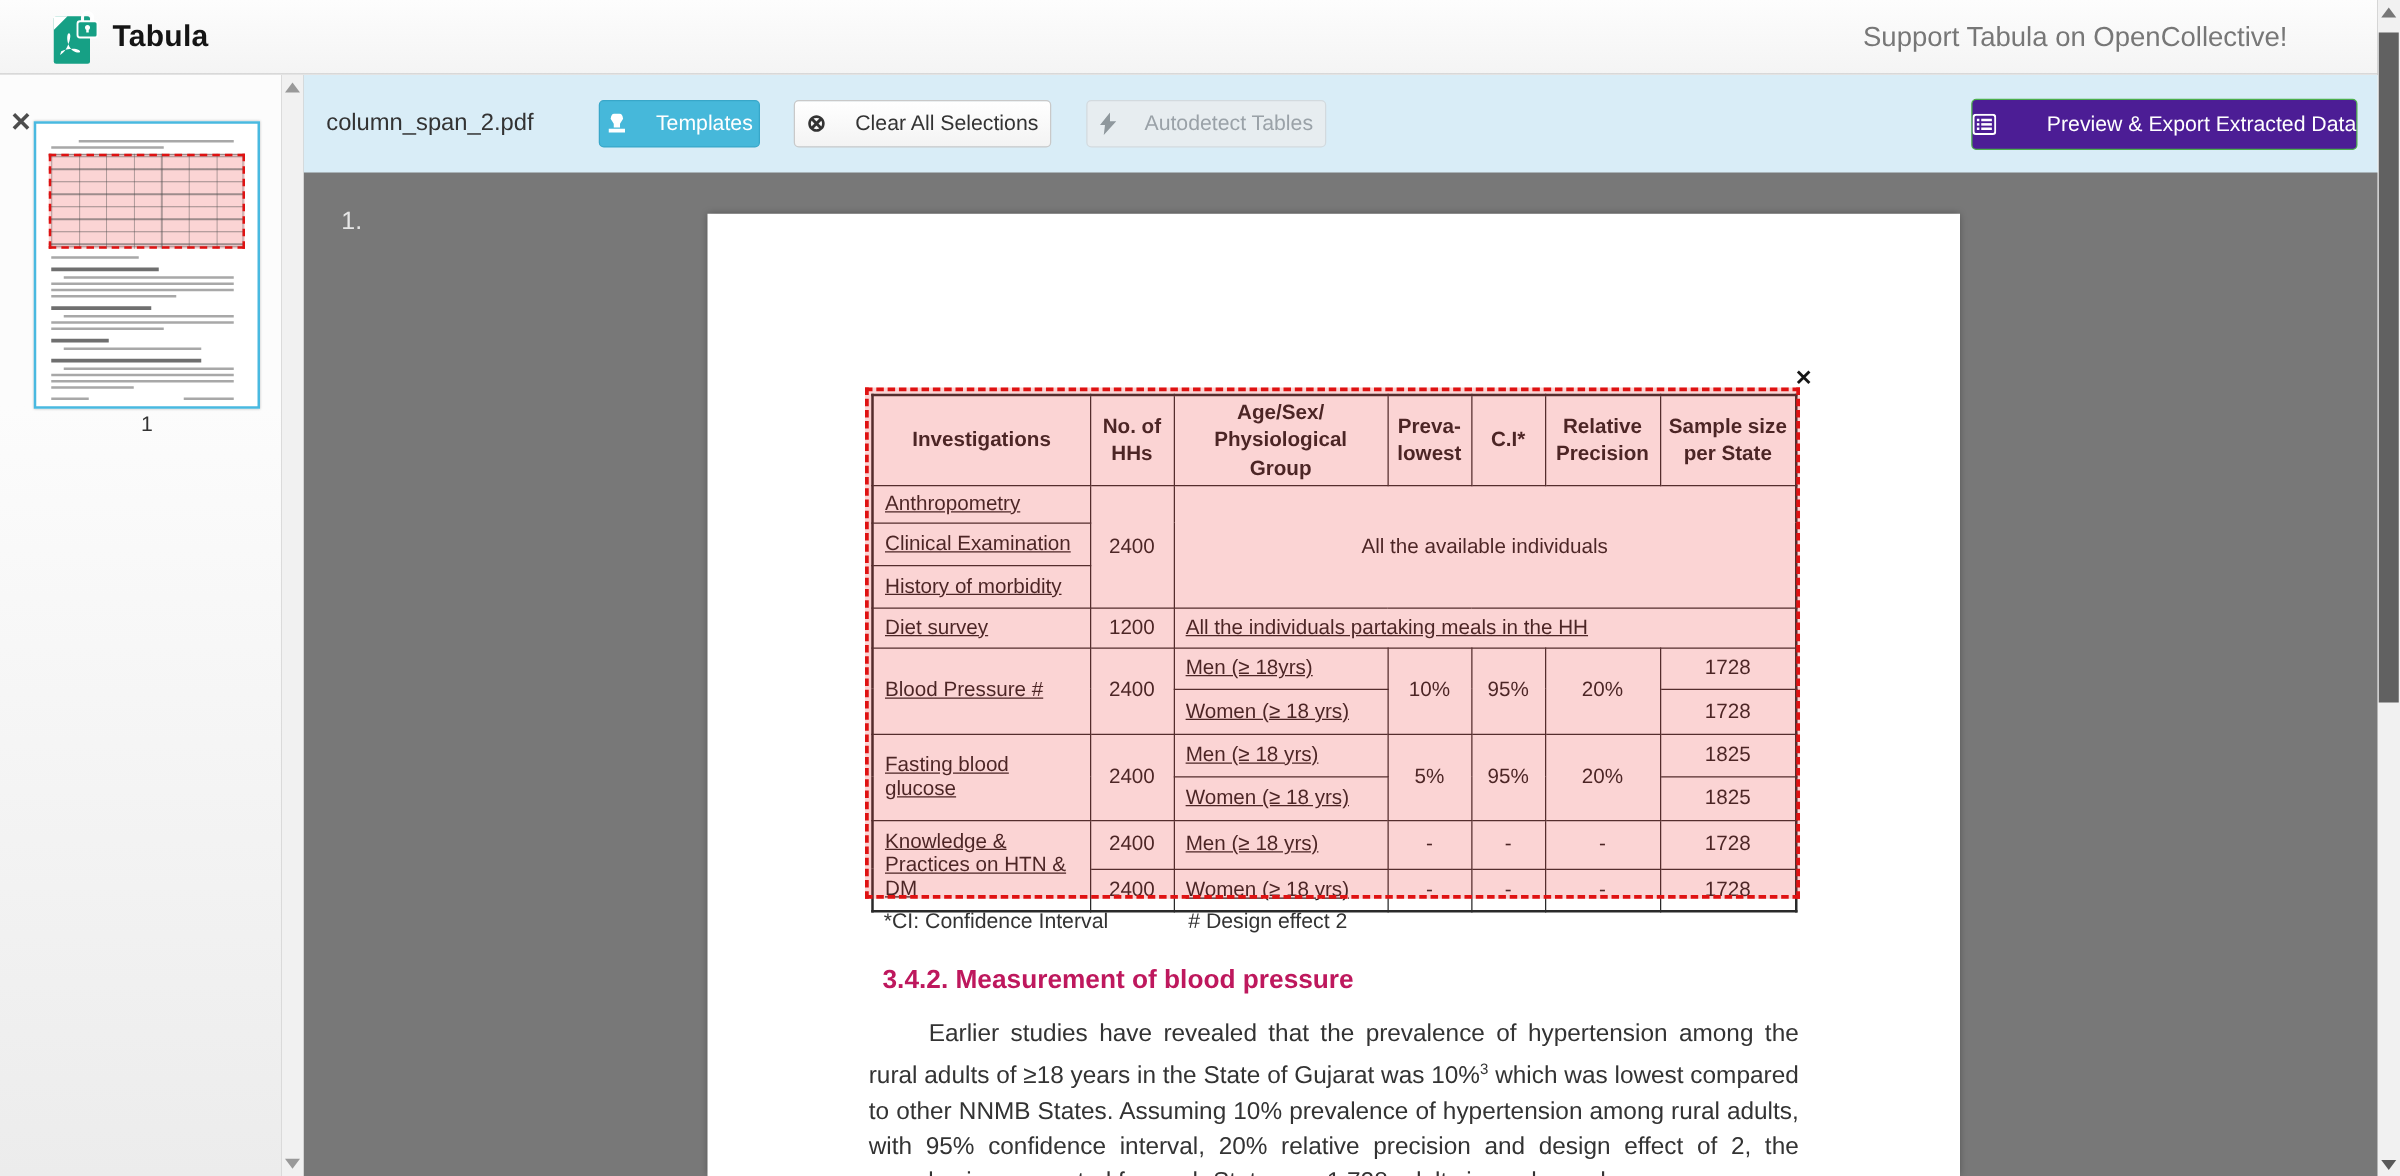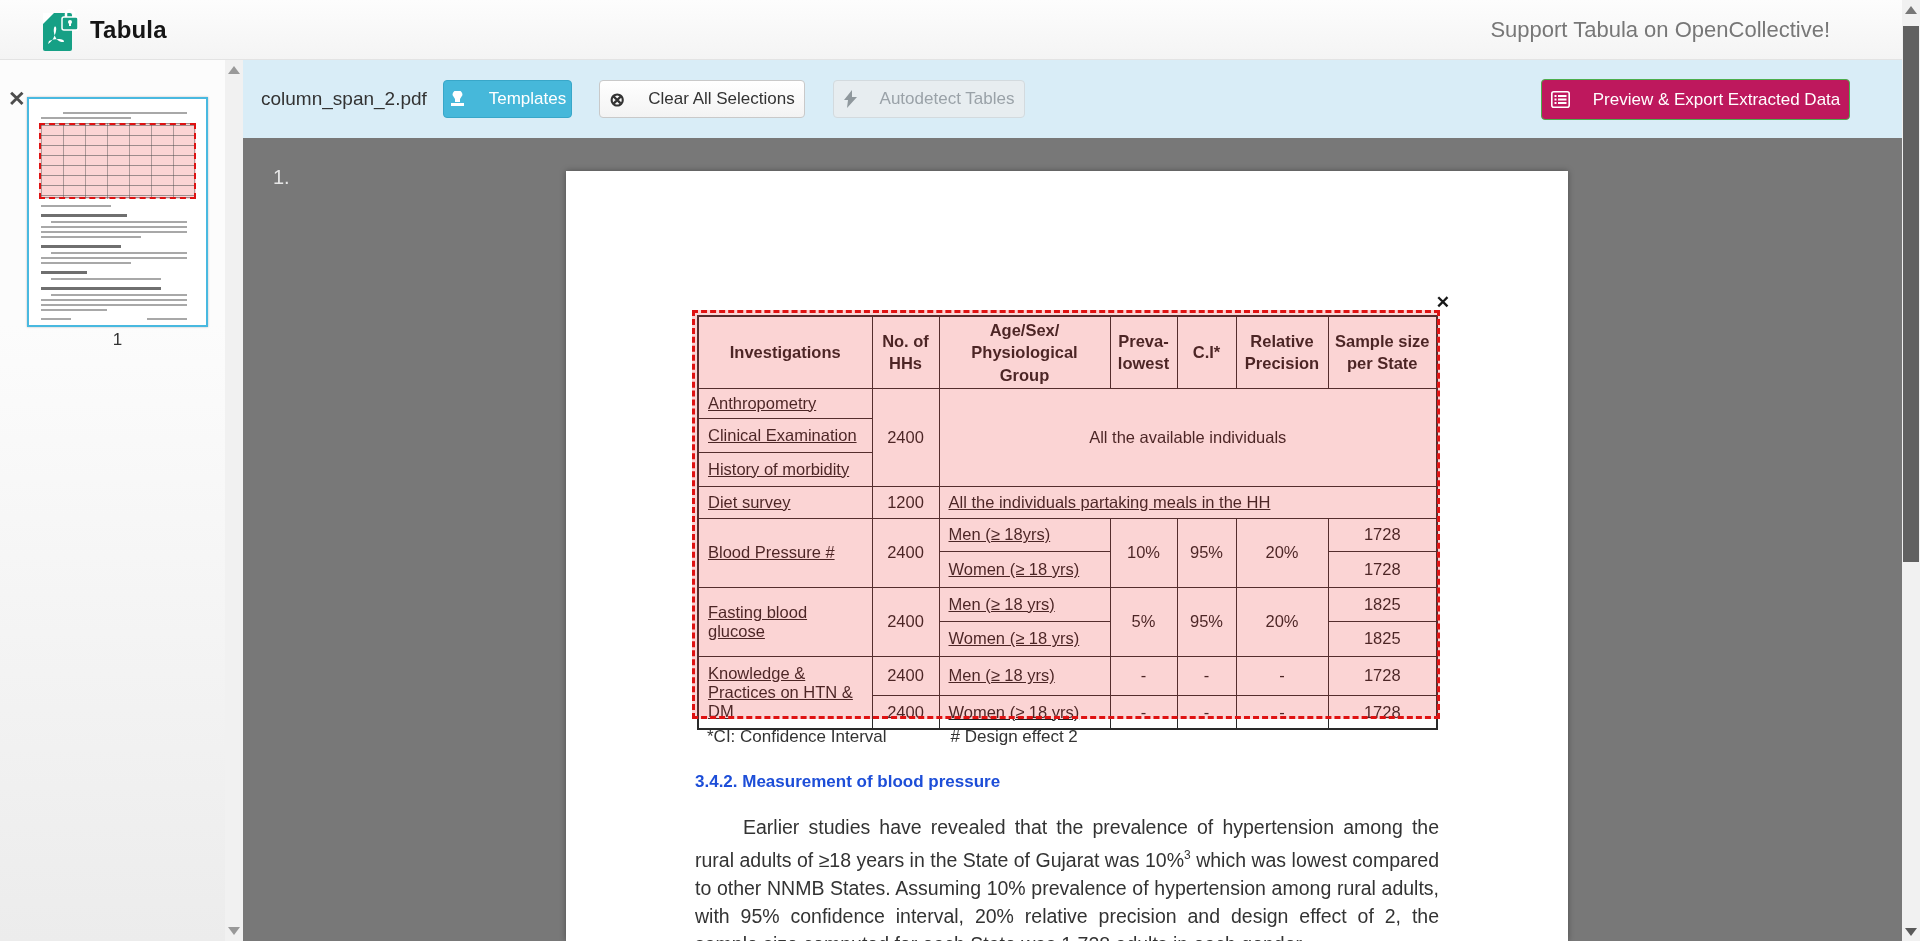--- a/index.html
+++ b/index.html
@@ -40,25 +40,25 @@
   .arrow-up, .arrow-down { position:absolute; left:3px; width:0; height:0; cursor:pointer; }
   .arrow-up { border-left:6px solid transparent; border-right:6px solid transparent; border-bottom:8px solid #999; }
   .arrow-down { border-left:6px solid transparent; border-right:6px solid transparent; border-top:8px solid #999; }
 
   
   .toolbar { position:absolute; top:60px; left:243px; width:1677px; height:78px;
              background:#d9edf7; z-index:20; }
   .filename { position:absolute; left:18px; top:0; height:78px; display:flex; align-items:center;
               font-size:19px; color:#333; }
   .btn { position:absolute; top:20px; height:38px; border-radius:4px; display:flex; align-items:center;
-         justify-content:center; gap:23px; font-size:17px; cursor:pointer; border:1px solid transparent; }
+         justify-content:center; gap:23px; font-size:17px; cursor:pointer; border:1px solid transparent;margin-left:36px; }
   .btn-templates { left:200px; width:129px; background:#46b8da; border-color:#38a7c9; color:#fff; }
   .btn-clear { left:356px; width:206px; background:linear-gradient(#fff,#f3f3f3); border-color:#c9c9c9; color:#333; }
   .btn-auto { left:590px; width:192px; background:#e7edf0; border-color:#d3dade; color:#9aa2a8; cursor:default; }
-  .btn-export { left:1298px; top:19px; width:309px; height:41px; background:#be185d; border-color:#4cae4c; color:#fff; }
+  .btn-export { left:1298px; top:19px; width:309px; height:41px; background:#4c1d95; border-color:#4cae4c; color:#fff;justify-content:space-between; }
   .glyph-clear { font-size:19px; line-height:1; font-weight:bold; }
 
   
   .canvas { position:absolute; top:138px; left:243px; width:1659px; height:803px; background:#787878; }
   .page-label { position:absolute; left:30px; top:28px; font-size:20px; color:#e6e6e6; }
   .pdf-page { position:absolute; left:323px; top:33px; width:1002px; height:770px; background:#fff;
               box-shadow:0 0 6px rgba(0,0,0,.35); cursor:crosshair; }
 
   .intro { position:absolute; left:129px; top:82px; width:744px; font-size:19px; line-height:26px;
            color:#3a3a3a; text-align:justify; text-indent:48px; }
@@ -72,21 +72,21 @@
   .c-center { text-align:center; }
   .pre { white-space:pre-line; }
 
   .selection { position:absolute; left:126px; top:139px; width:748px; height:409px;
                background:rgba(235,60,60,0.22); border:3px dashed #df1212; cursor:move; z-index:5; }
   .sel-close { position:absolute; right:-13px; top:-21px; font-size:17px; font-weight:bold;
                color:#161616; cursor:pointer; }
 
   .footnote { position:absolute; left:141px; top:556px; font-size:17px; color:#333; }
   .footnote span + span { margin-left:64px; }
-  .section-h { position:absolute; left:129px; top:601px; font-size:17px; font-weight:bold; color:#1d4ed8; }
+  .section-h { position:absolute; left:140px; top:601px; font-size:21px; font-weight:bold; color:#be185d; }
   .bodypara { position:absolute; left:129px; top:642px; width:744px; font-size:19.5px; line-height:28px;
               color:#333; text-align:justify; text-indent:48px; }
   .bodypara sup { font-size:12px; }
 
   
   .win-scroll { position:absolute; top:0; left:1902px; width:18px; height:941px; background:#f1f1f1; z-index:40; }
   .win-scroll .arrow-up { top:6px; border-bottom-color:#777; }
   .win-scroll .arrow-down { bottom:5px; border-top-color:#5a5a5a; }
   .win-thumb { position:absolute; left:1px; top:26px; width:16px; height:536px; background:#616161; cursor:pointer; }
   .sb-scroll .arrow-up { top:6px; }

